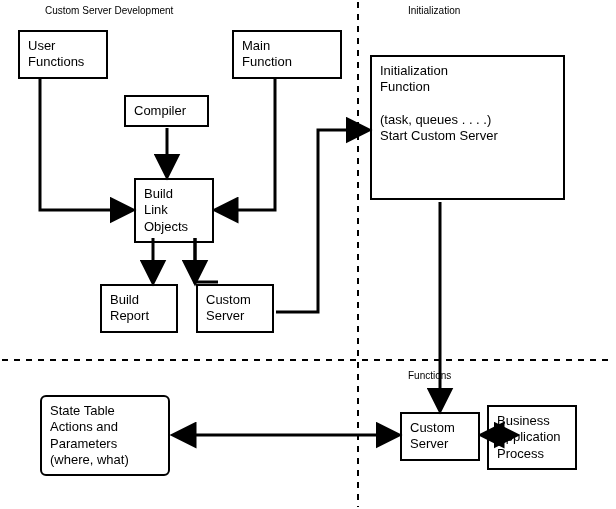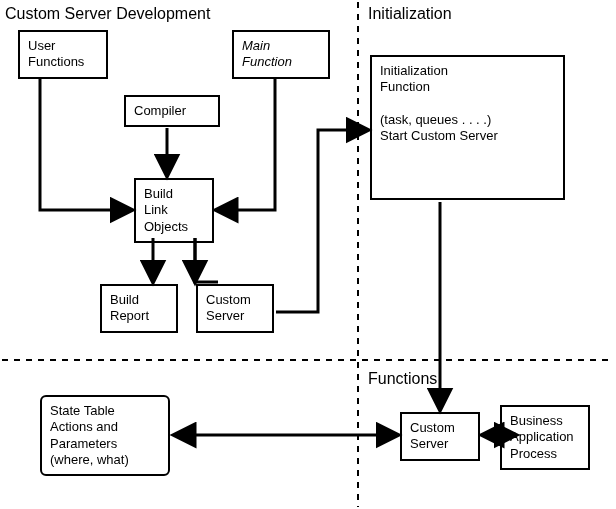--- a/index.html
+++ b/index.html
@@ -19,58 +19,59 @@
   .box {
     position: absolute;
     background: #fff;
     border: 2px solid #000;
     padding: 6px 8px;
     line-height: 1.25;
     box-sizing: border-box;
   }
   .section-title {
     position: absolute;
-    font-size: 16px;
+    font-size: 10px;
     white-space: nowrap;
+    margin-left: 40px;
   }
   svg.overlay {
     position: absolute;
     left: 0; top: 0;
     width: 616px; height: 509px;
     pointer-events: none;
   }
 </style>
 </head>
 <body>
 
 <div class="canvas">
 
   <div class="section-title" style="left:5px; top:5px;">Custom Server Development</div>
   <div class="section-title" style="left:368px; top:5px;">Initialization</div>
   <div class="section-title" style="left:368px; top:370px;">Functions</div>
 
   <div class="box" style="left:18px; top:30px; width:90px;">User<br>Functions</div>
 
-  <div class="box" style="left:232px; top:30px; width:98px;font-style:italic;">Main<br>Function</div>
+  <div class="box" style="left:232px; top:30px; width:110px;">Main<br>Function</div>
 
-  <div class="box" style="left:124px; top:95px; width:96px;">Compiler</div>
+  <div class="box" style="left:124px; top:95px; width:85px;">Compiler</div>
 
   <div class="box" style="left:134px; top:178px; width:80px;">Build<br>Link<br>Objects</div>
 
   <div class="box" style="left:100px; top:284px; width:78px;">Build<br>Report</div>
 
   <div class="box" style="left:196px; top:284px; width:78px;">Custom<br>Server</div>
 
   <div class="box" style="left:370px; top:55px; width:195px; height:145px;">Initialization<br>Function<br><br>(task, queues . . . .)<br>Start Custom Server</div>
 
   <div class="box" style="left:40px; top:395px; width:130px;border-radius:6px;">State Table<br>Actions and<br>Parameters<br>(where, what)</div>
 
   <div class="box" style="left:400px; top:412px; width:80px;">Custom<br>Server</div>
 
-  <div class="box" style="left:500px; top:405px; width:90px;">Business<br>Application<br>Process</div>
+  <div class="box" style="left:487px; top:405px; width:90px;">Business<br>Application<br>Process</div>
 
   <svg class="overlay" viewBox="0 0 616 509">
     <defs>
 
       <marker id="ah" viewBox="0 0 12 12" refX="10" refY="6" markerWidth="9" markerHeight="9" orient="auto-start-reverse">
         <path d="M0,0 L12,6 L0,12 Z" fill="#000"></path>
       </marker>
     </defs>
 
     <line x1="358" y1="2" x2="358" y2="507" stroke="#000" stroke-width="2" stroke-dasharray="6 6"></line>

